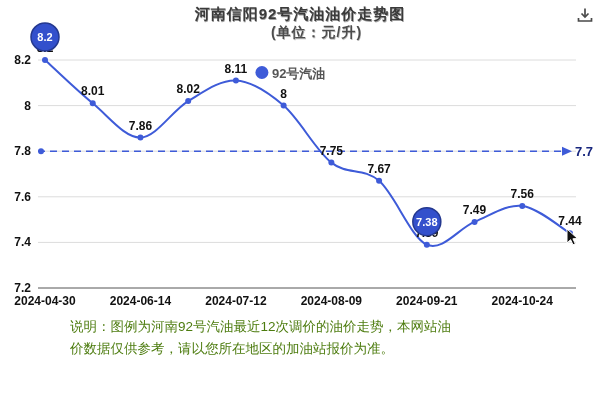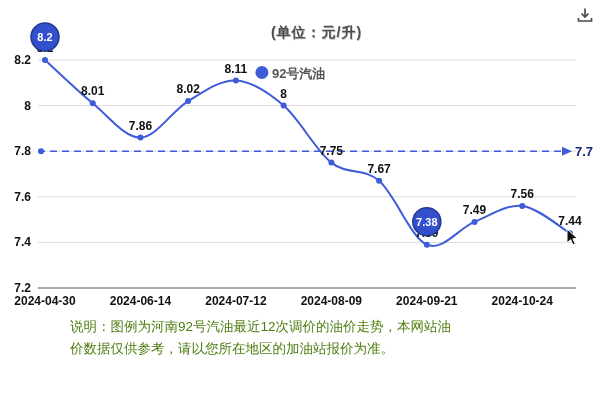--- a/index.html
+++ b/index.html
@@ -30,20 +30,21 @@
   .point-label{font-size:12px;font-weight:bold;fill:#111;}
   .badge-label{font-size:11px;font-weight:bold;fill:#ffffff;}
   .ref-label{font-size:13px;font-weight:bold;fill:#18277e;}
   .legend-label{font-size:13px;font-weight:bold;fill:#555;}
 </style>
 </head>
 <body>
 
 <div class="screen">
 
+  <div class="title">河南信阳92号汽油油价走势图</div>
   <div class="subtitle">(单位：元/升)</div>
 
   <div class="download">
     <svg width="18" height="18" viewBox="0 0 18 18">
       <path d="M9 2.5v7.5" stroke="#4a4a4a" stroke-width="1.7" fill="none"></path>
       <path d="M5.5 7.5 L9 11 L12.5 7.5" stroke="#4a4a4a" stroke-width="1.7" fill="none"></path>
       <path d="M2.5 12v3h13v-3" stroke="#4a4a4a" stroke-width="1.7" fill="none"></path>
     </svg>
   </div>
 

